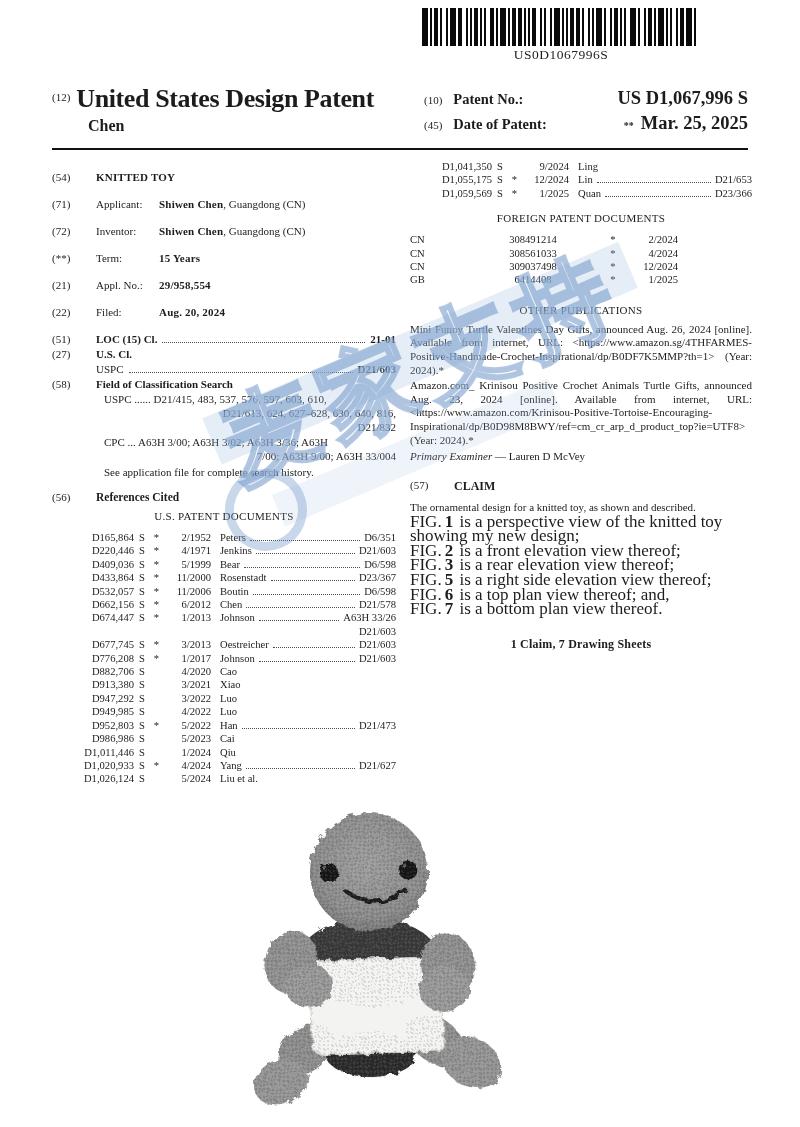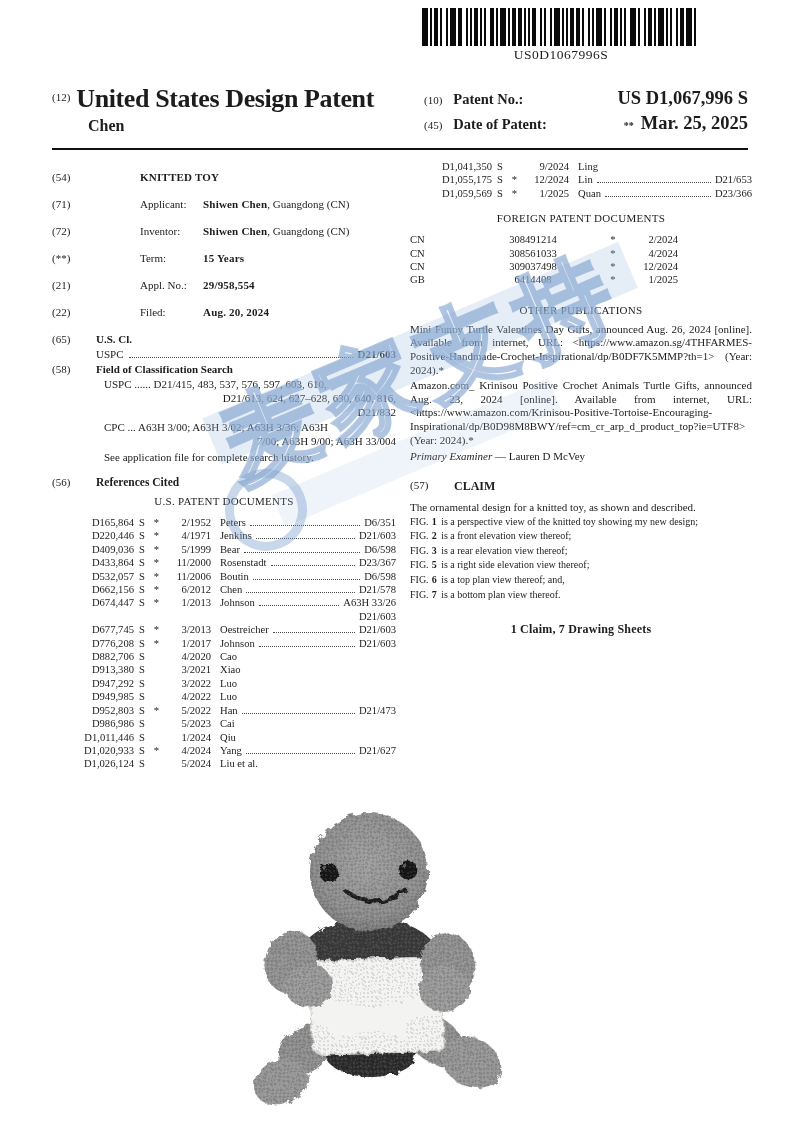--- a/index.html
+++ b/index.html
@@ -21,21 +21,21 @@
   .h-val{font-size:18.5px;font-weight:bold;margin-left:auto;white-space:nowrap;}
   .h-stars{font-size:10px;margin-right:7px;font-weight:bold;}
   .rule{position:absolute;left:52px;top:148px;width:696px;border-top:2px solid #111;}
   
   .cols{position:absolute;left:52px;top:160px;width:700px;display:flex;gap:14px;font-size:11px;}
   .col-l{width:344px;}
   .col-r{width:342px;}
   
   .bib{display:flex;margin:11px 0 15px;}
   .bib .code{width:44px;flex:none;}
-  .bib .lbl{display:inline-block;min-width:63px;margin-left:44px;}
+  .bib .lbl{display:inline-block;min-width:63px;}
   .bib .lbl:empty{min-width:0;}
   .bib b{letter-spacing:.2px;}
   
   .cl-row{display:flex;margin:3px 0;align-items:baseline;}
   .cl-row .code{width:44px;flex:none;}
   .leader{flex:1;margin:0 5px;border-bottom:1.4px dotted #4a4a4a;height:.78em;min-width:12px;}
   .indent{padding-left:8px;}
   .rt{text-align:right;margin:2px 0;}
   .cl-body{flex:1;display:flex;align-items:baseline;}
   
@@ -59,21 +59,21 @@
   .fr-country{width:58px;flex:none;}
   .fr-num{width:130px;flex:none;text-align:center;}
   .fr-star{width:30px;flex:none;text-align:center;}
   .fr-date{width:50px;flex:none;text-align:right;}
   
   .pub{width:100%;text-align:justify;line-height:13.6px;overflow-wrap:anywhere;margin-bottom:2px;}
   .cited{margin:15px 0 16px;}
   .exam{line-height:15px;}
   .exam i{font-style:italic;}
   .claim-txt{text-align:justify;line-height:14.5px;margin-top:0;}
-  .fig-line{line-height:14.6px;font-size:10px;}
+  .fig-line{line-height:14.6px;font-size:17px;}
   .fig-line b{margin:0 2px 0 3px;}
   .sheets{font-weight:bold;text-align:center;font-size:12px;margin-top:20px;letter-spacing:.2px;}
   
   .watermark{position:absolute;left:212px;top:268px;width:480px;height:280px;
              transform:rotate(-23deg);transform-origin:50% 50%;pointer-events:none;z-index:4;}
   .wm-band{position:absolute;left:6px;top:52px;width:452px;height:50px;background:rgba(155,185,222,.26);}
   .wm-band2{position:absolute;left:40px;top:150px;width:300px;height:34px;background:rgba(165,192,226,.18);}
   .wm-text{position:absolute;left:16px;top:28px;font-family:"DejaVu Sans",sans-serif;font-weight:bold;
            font-size:96px;letter-spacing:10px;color:rgba(226,236,248,.38);
            -webkit-text-stroke:3px rgba(104,143,196,.5);white-space:nowrap;}
@@ -138,21 +138,29 @@
           <span class="code">(21)</span>
           <span class="bib-body"><span class="lbl">Appl. No.:</span><b>29/958,554</b><span></span></span>
         </div>
           <div class="bib">
           <span class="code">(22)</span>
           <span class="bib-body"><span class="lbl">Filed:</span><b>Aug. 20, 2024</b><span></span></span>
         </div>
         </div>
 
       <div class="cl-row">
-        <span class="code">(65)</span>
+        <span class="code">(51)</span>
+        <span class="cl-body">
+            <b>LOC (15) Cl.</b>
+            <span class="leader"></span>
+            <b>21-01</b>
+          </span>
+      </div>
+      <div class="cl-row">
+        <span class="code">(27)</span>
         <span class="cl-body">
             <b>U.S. Cl.</b>
           </span>
       </div>
       <div class="cl-row">
         <span class="code"></span>
         <span class="cl-body">
             <span>USPC</span>
             <span class="leader"></span>
             <b>D21/603</b>

